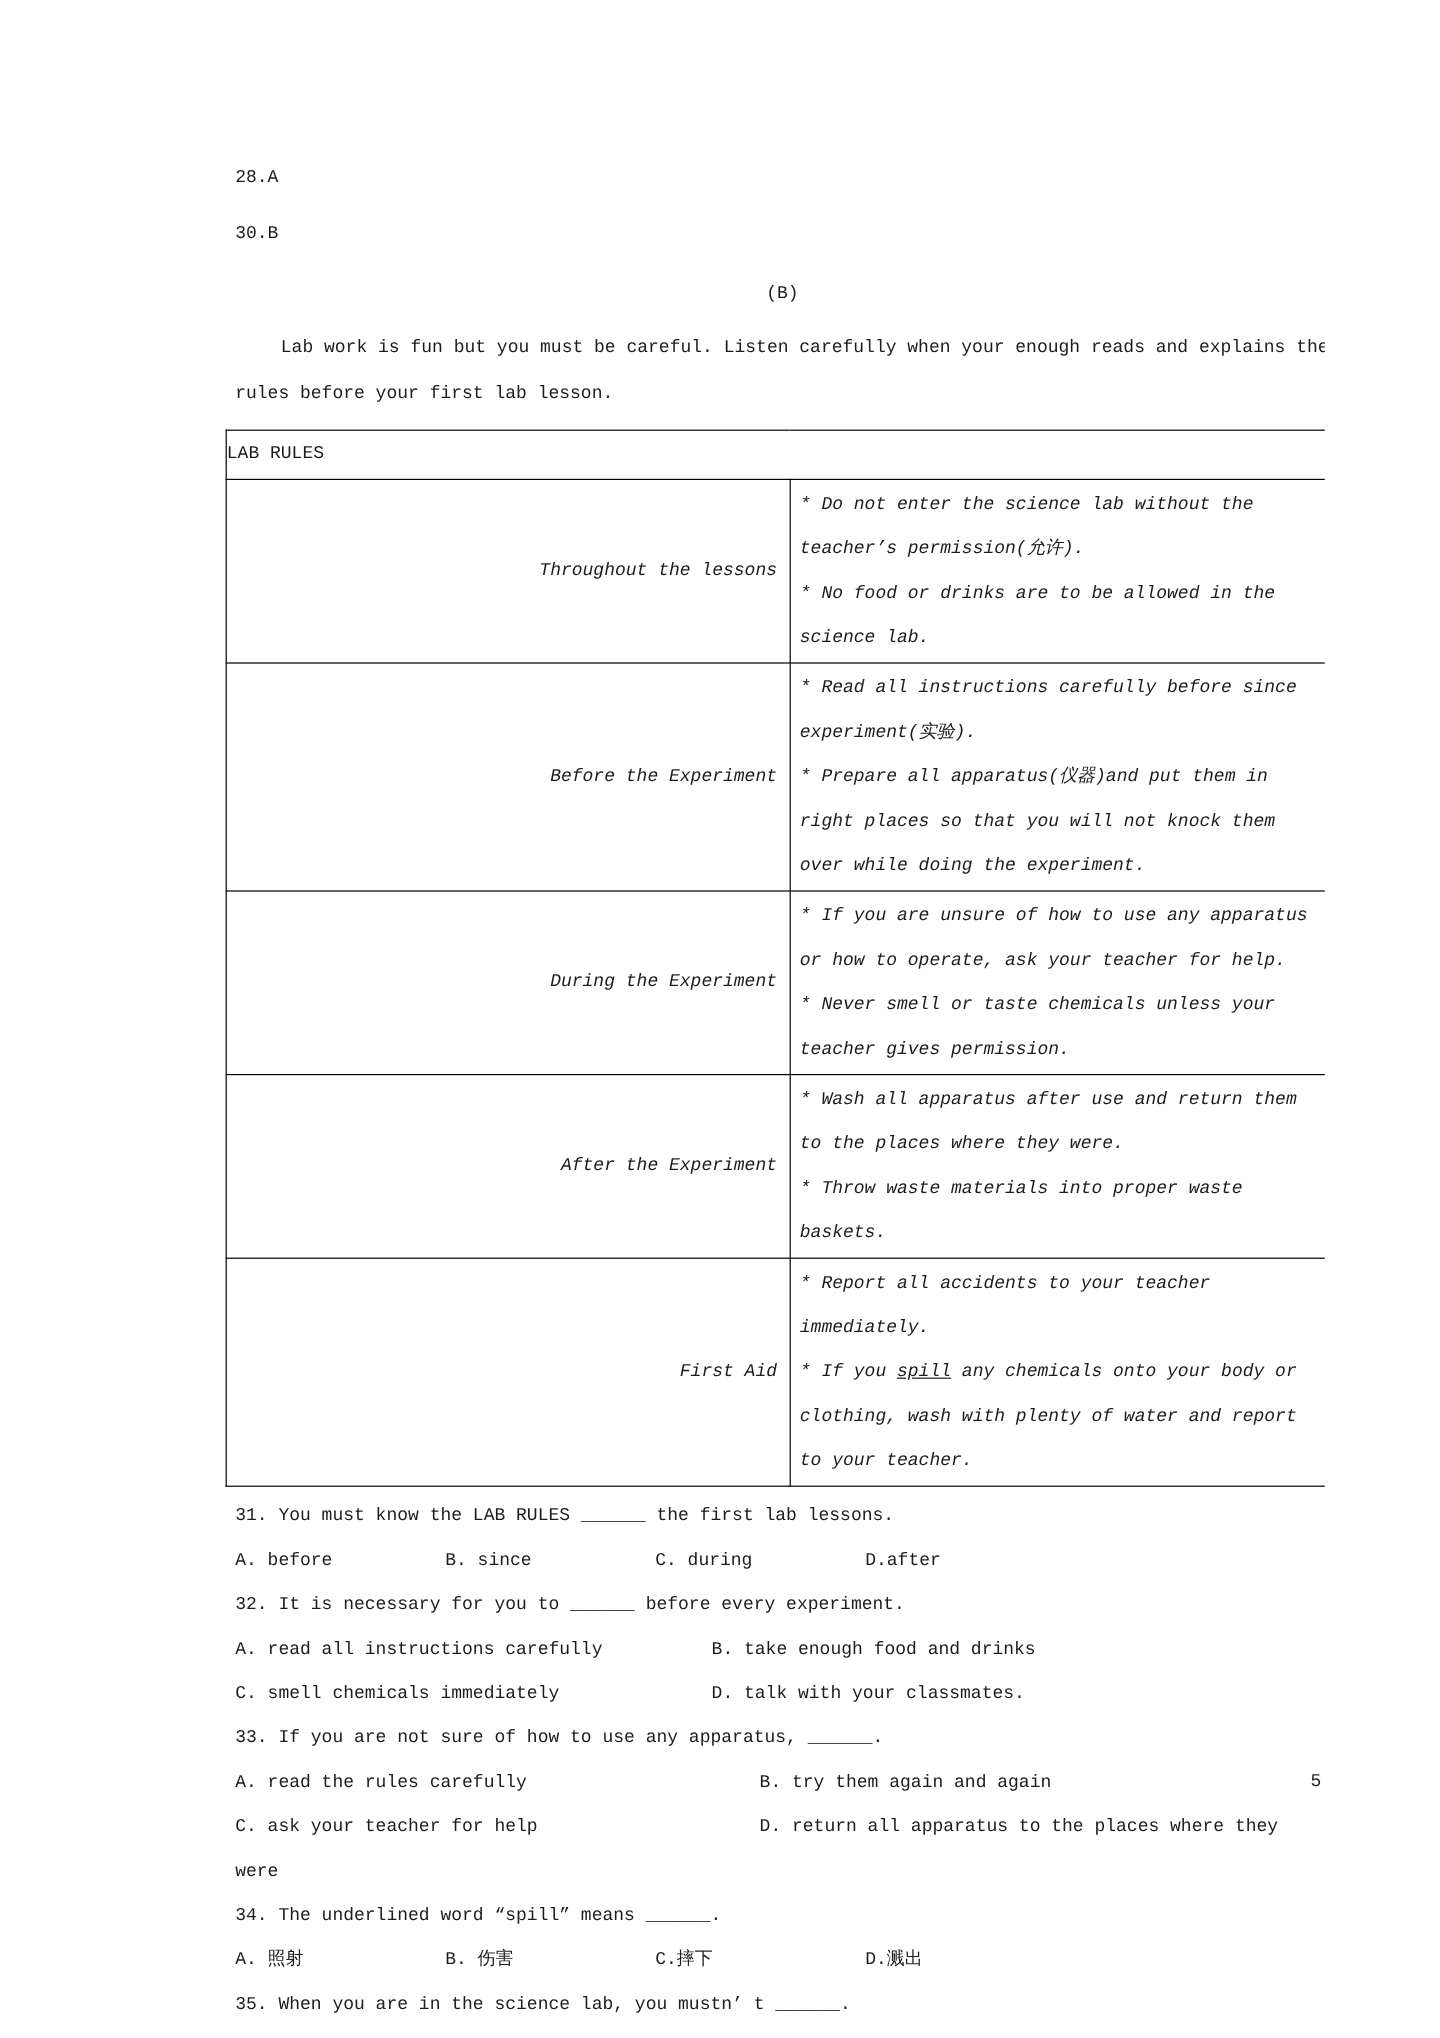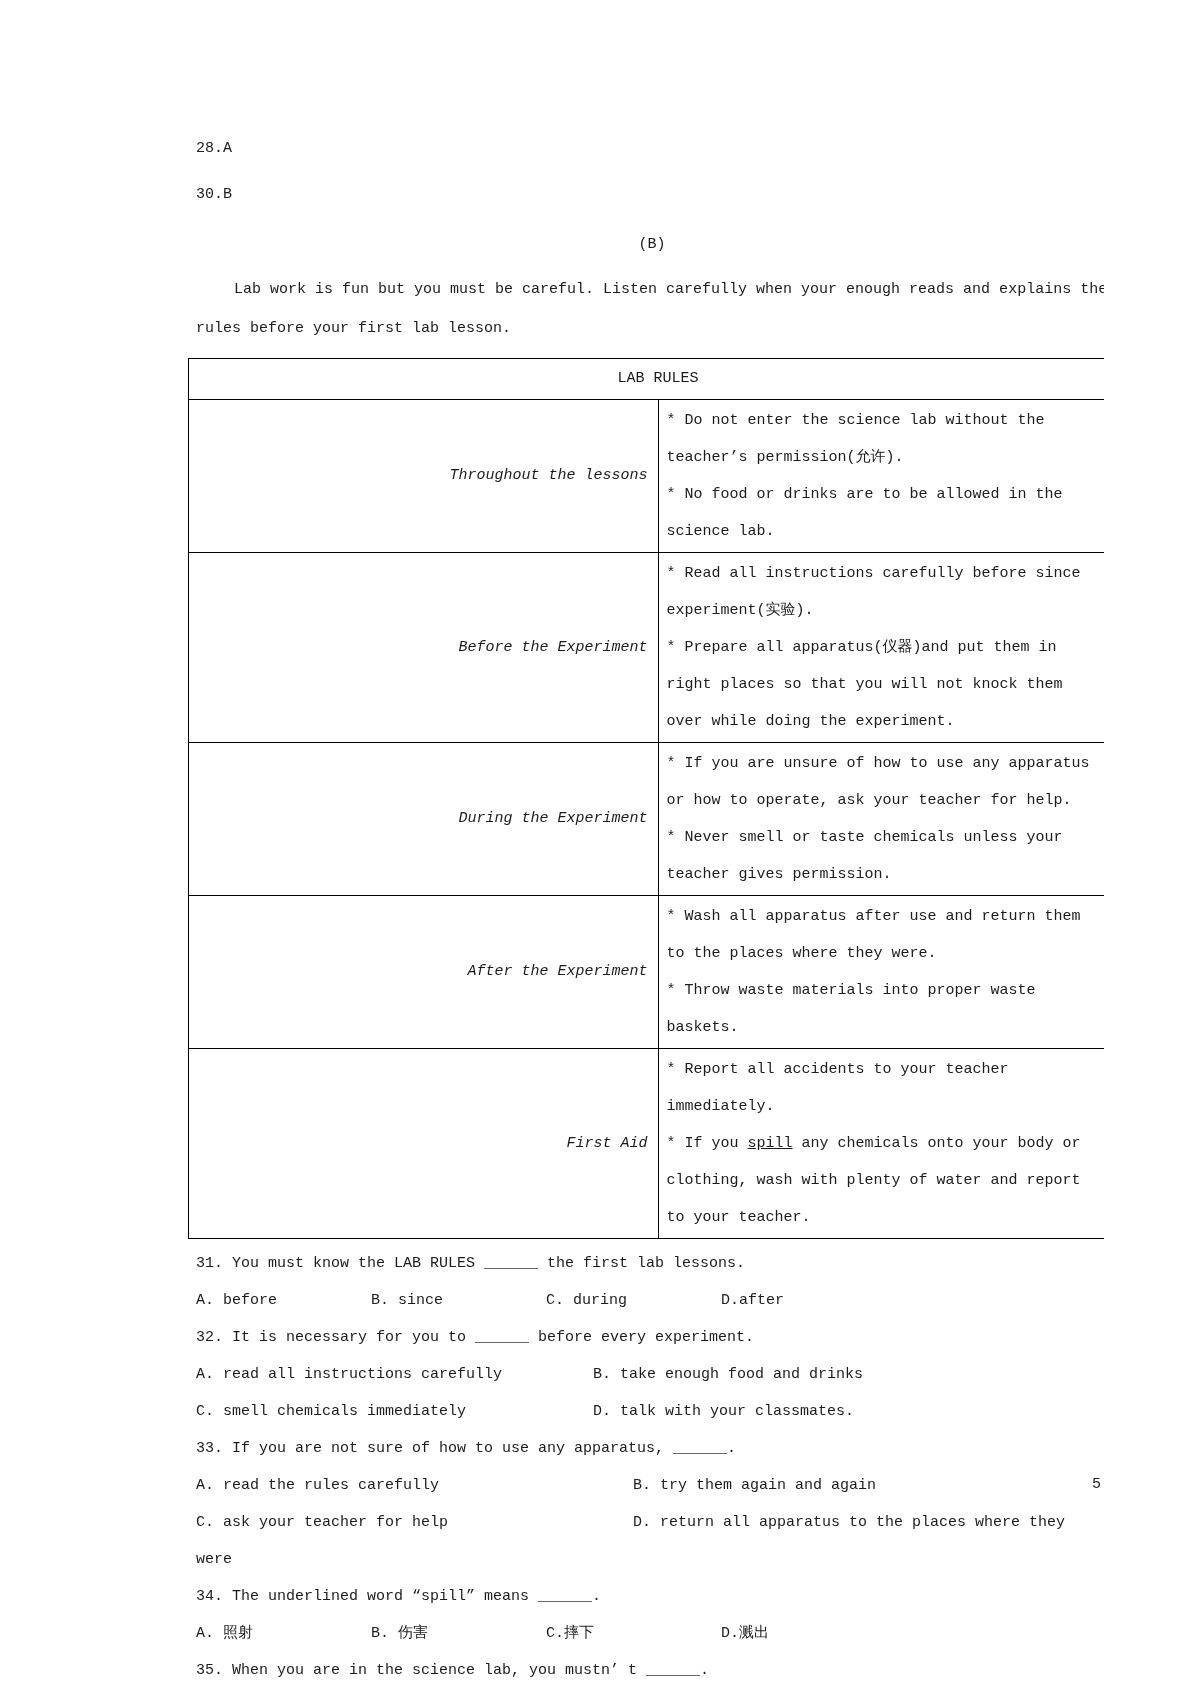--- a/index.html
+++ b/index.html
@@ -43,36 +43,37 @@
     border-collapse: collapse;
     width: 940px;
     margin-left: -8px;
     table-layout: fixed;
   }
   table.lab-rules td, table.lab-rules th {
     border: 1.5px solid #000000;
     font-weight: normal;
   }
   td.tbl-title {
-    text-align: center;
+    text-align: left;
     height: 40px;
     line-height: 40px;
     padding: 0;
   }
   td.row-label {
     width: 216px;
     text-align: right;
     vertical-align: middle;
     padding: 2px 10px;
     line-height: 38px;
     font-style: italic;
   }
   td.row-rules {
     vertical-align: middle;
     padding: 2px 20px 2px 8px;
+    font-style: italic;
   }
   .rule {
     line-height: 37px;
   }
   .underlined {
     text-decoration: underline;
     text-align: right;
   }
   .questions {
     margin-top: 6px;

